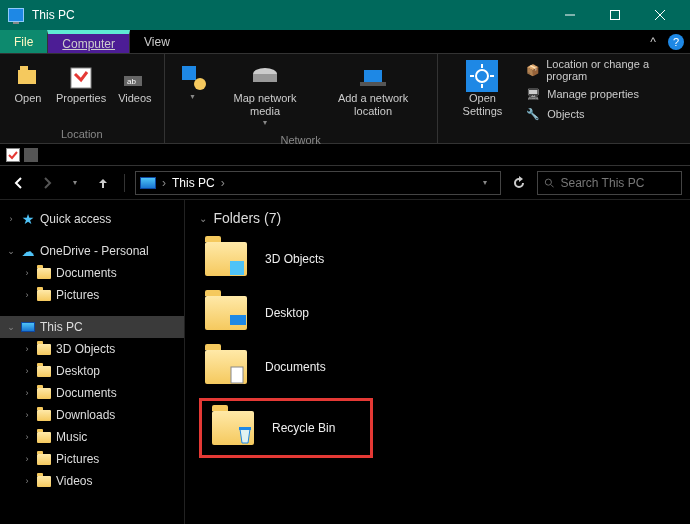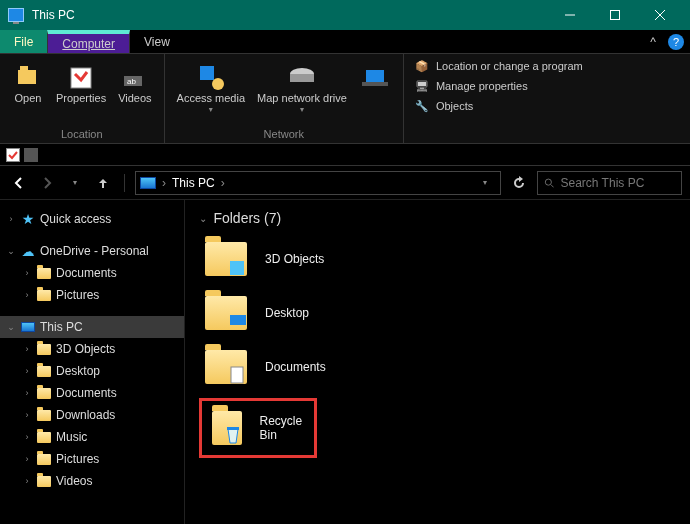--- a/index.html
+++ b/index.html
@@ -60,21 +60,21 @@
   .folder-sm::before { content:""; position:absolute; top:-3px; left:0; width:6px; height:3px; background:#f5c95e; border-radius:1px 1px 0 0; }
   .star { color: #4fc3f7; font-size: 14px; }
   .cloud { color: #4fc3f7; font-size: 13px; }
   .pcico { width:14px; height:10px; background: linear-gradient(#4fc3f7,#1976d2); border:1px solid #0d47a1; }
   
   .content { flex: 1; padding: 10px 14px; overflow: hidden; }
   .group-header { display: flex; align-items: center; gap: 6px; color: #ddd; font-size: 14px; margin-bottom: 10px; cursor: pointer; }
   .group-header .chev { color: #888; font-size: 10px; }
   .folder-grid { display: flex; flex-direction: column; gap: 8px; }
   .folder-item { display: flex; align-items: center; gap: 18px; padding: 6px; cursor: pointer; width: 160px; }
-  .folder-item.highlight { border: 3px solid #e53935; padding: 10px; width: 118px; }
+  .folder-item.highlight { border: 3px solid #e53935; padding: 10px; width: 174px; }
   .folder-big { width: 42px; height: 34px; position: relative; }
   .folder-big .back { position:absolute; inset:0; background: linear-gradient(#ffe9a8,#f5c95e); border-radius: 2px; }
   .folder-big .tab { position:absolute; top:-6px; left:0; width:16px; height:6px; background:#f5c95e; border-radius:2px 2px 0 0; padding:0; }
   .folder-big .overlay { position:absolute; bottom:-2px; right:-2px; width:22px; height:22px; display:flex; align-items:center; justify-content:center; }
   .folder-name { color: #eee; font-size: 12px; }
   
   .chevd { font-size: 8px; color: #888; }
 </style>
 </head>
 <body>
@@ -146,46 +146,61 @@
   </div>
   <div class="ribbon-group">
     <div class="ribbon-items">
       <div class="rbtn">
         <div class="ico">
             <svg width="30" height="30" viewBox="0 0 30 30">
               <rect x="4" y="4" width="14" height="14" fill="#1e88e5"></rect>
               <circle cx="22" cy="22" r="6" fill="#f5c95e"></circle>
             </svg>
           </div>
-        <span>Access media</span>
           <span class="chevd"> ▾</span>
       </div>
       <div class="rbtn">
         <div class="ico">
             <svg width="30" height="30" viewBox="0 0 30 30">
               <ellipse cx="15" cy="12" rx="12" ry="6" fill="#ccc"></ellipse>
               <rect x="3" y="12" width="24" height="8" fill="#999"></rect>
             </svg>
           </div>
-        <span>Map network drive</span>
+        <span>Map network media</span>
           <span class="chevd"> ▾</span>
       </div>
       <div class="rbtn">
         <div class="ico">
             <svg width="30" height="30" viewBox="0 0 30 30">
               <rect x="6" y="8" width="18" height="14" fill="#1e88e5"></rect>
               <rect x="2" y="20" width="26" height="4" fill="#555"></rect>
             </svg>
           </div>
+        <span>Add a network location</span>
       </div>
     </div>
     <div class="ribbon-label">Network</div>
   </div>
   <div class="ribbon-group" style="border-right:0;">
     <div class="ribbon-items">
+      <div class="rbtn">
+        <div class="ico">
+            <svg width="32" height="32" viewBox="0 0 32 32">
+              <rect width="32" height="32" fill="#1e88e5"></rect>
+              <circle cx="16" cy="16" r="6" fill="none" stroke="#fff" stroke-width="2"></circle>
+              <g stroke="#fff" stroke-width="2">
+                <line x1="16" y1="4" x2="16" y2="8"></line>
+                <line x1="16" y1="24" x2="16" y2="28"></line>
+                <line x1="4" y1="16" x2="8" y2="16"></line>
+                <line x1="24" y1="16" x2="28" y2="16"></line>
+              </g>
+            </svg>
+          </div>
+        <span>Open Settings</span>
+      </div>
       <div class="sys-col">
         <div class="sys-item">
             <span class="sico">📦</span>
             <span>Location or change a program</span>
           </div>
         <div class="sys-item">
             <span class="sico">🖥</span>
             <span>Manage properties</span>
           </div>
         <div class="sys-item">

